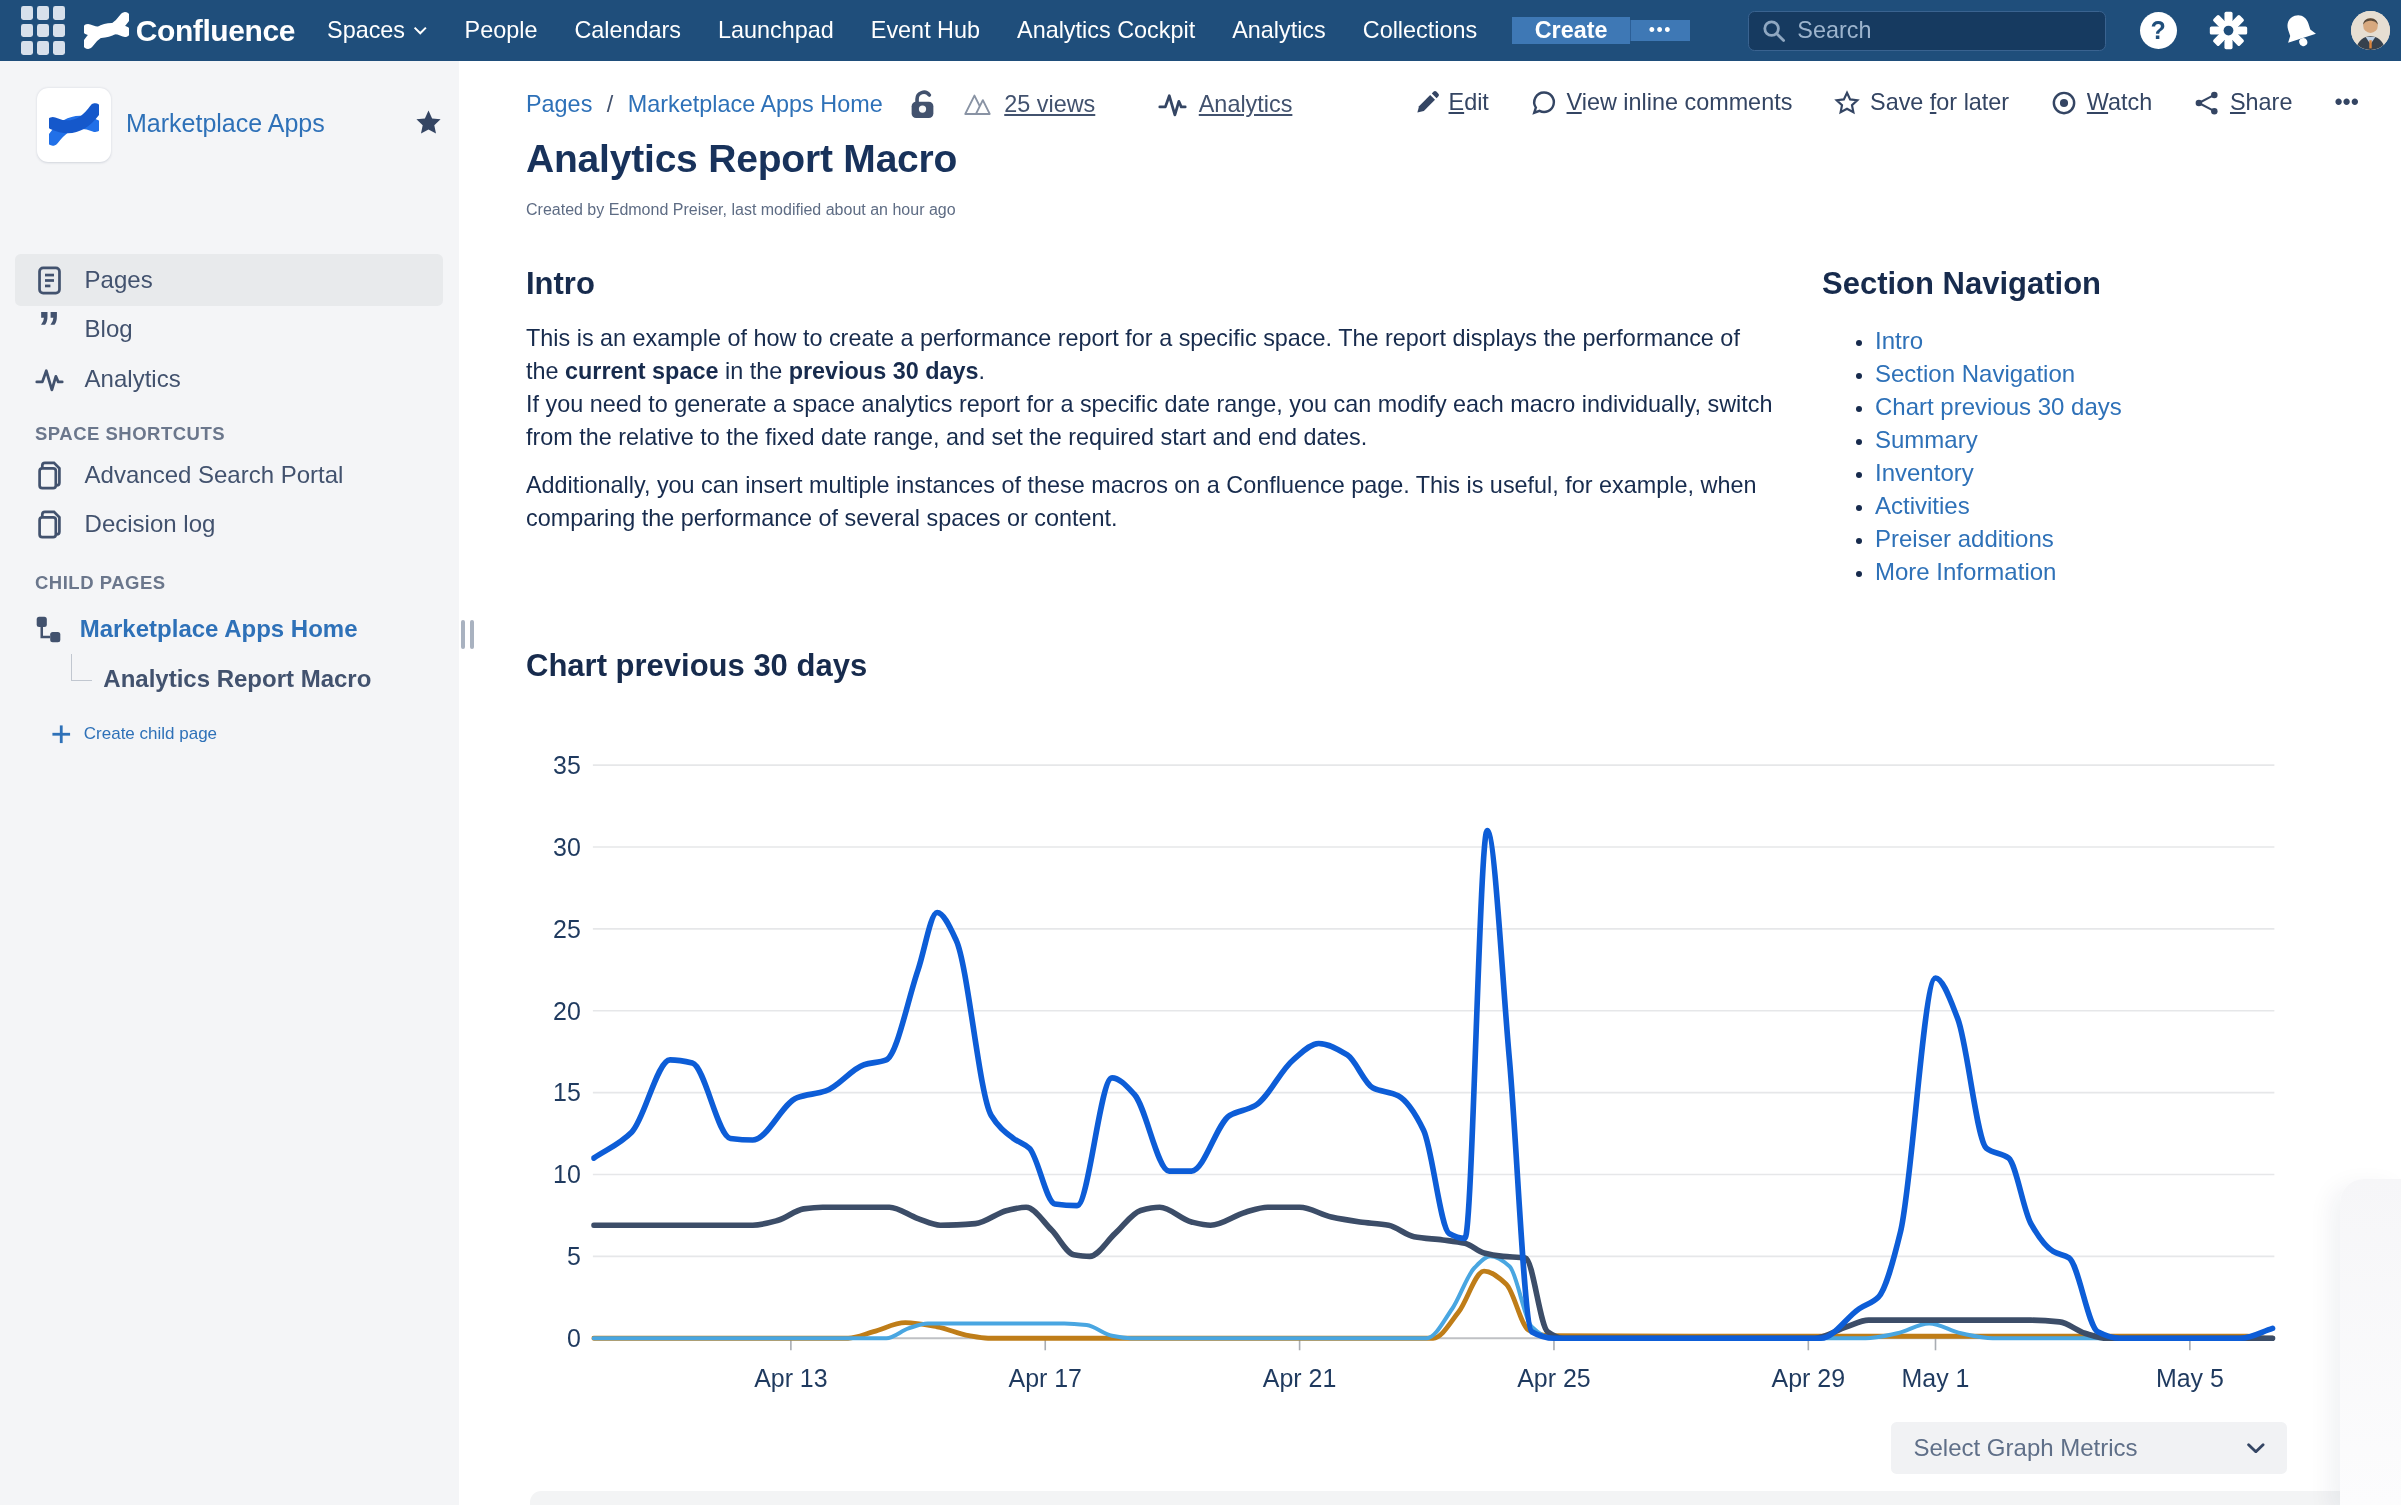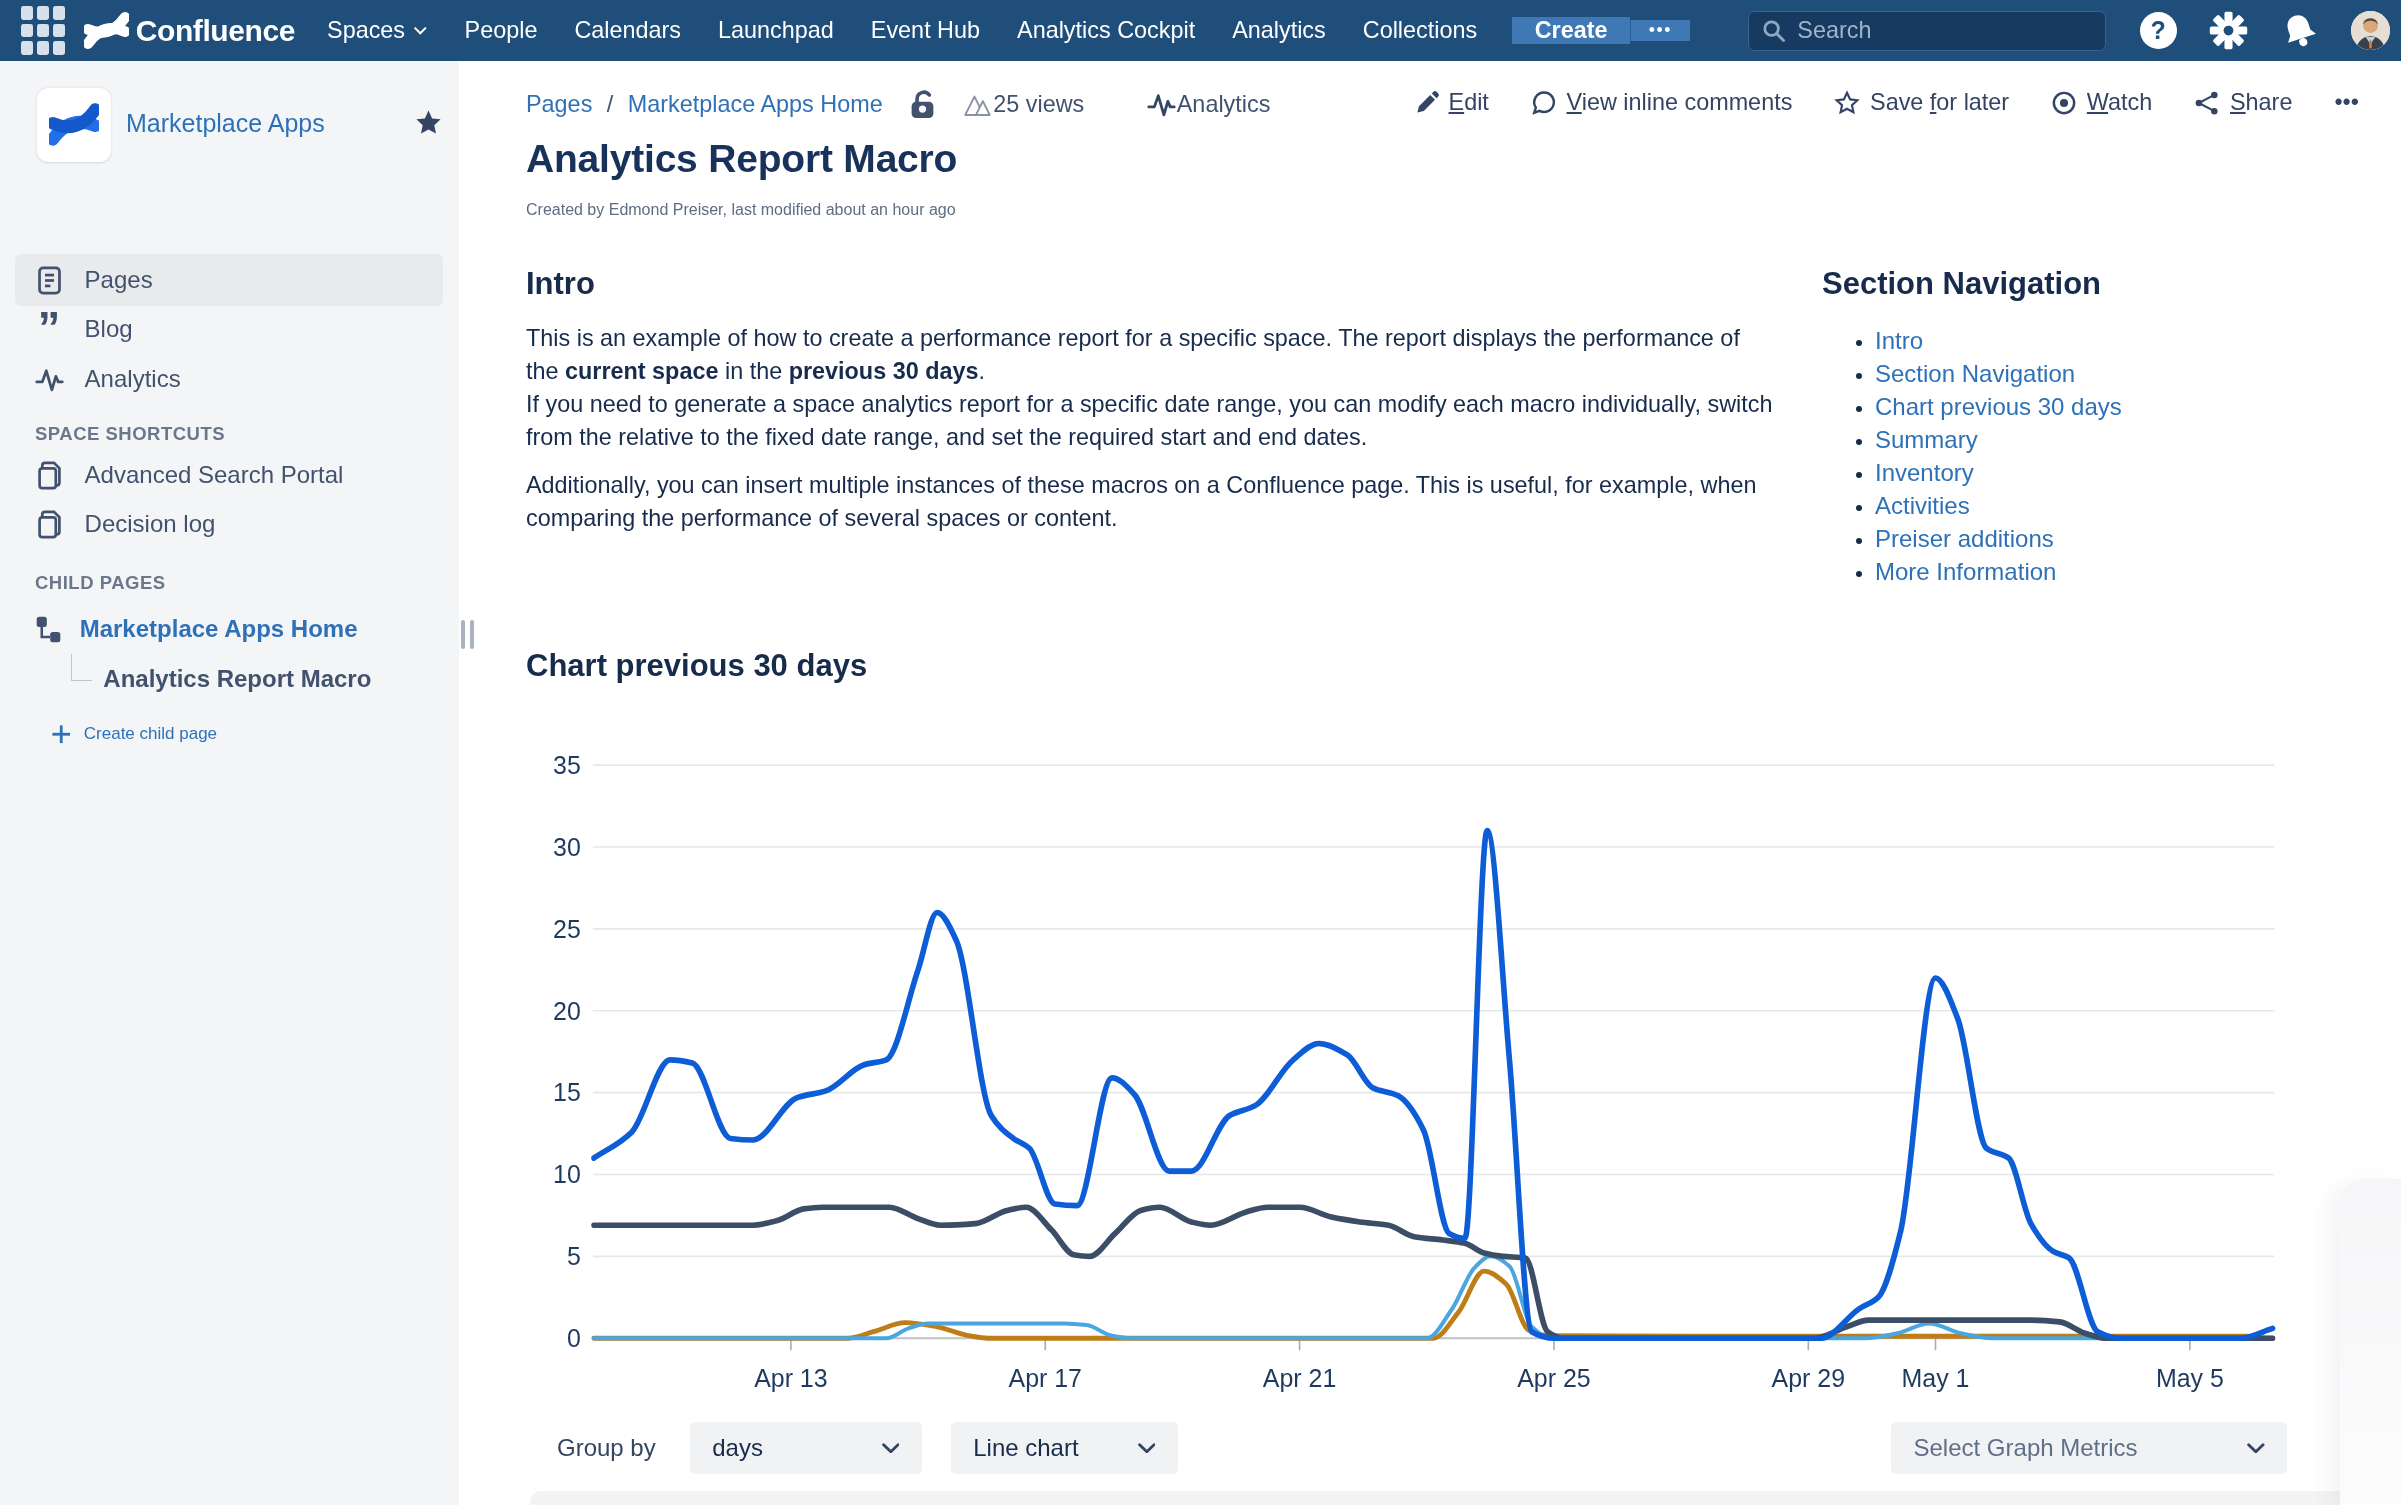--- a/index.html
+++ b/index.html
@@ -39,21 +39,21 @@
   .childparent { position:absolute; left:35px; display:flex; align-items:center; gap:17.7px; font-size:24px; font-weight:700; color:#2e71b8; cursor:pointer; }
   .childcur { position:absolute; left:71px; display:flex; align-items:center; gap:11.3px; font-size:24px; font-weight:700; color:#42526e; }
   .treeelbow { width:21px; height:27px; border-left:1.6px solid #c1c7d0; border-bottom:1.6px solid #c1c7d0; margin-top:-24px; }
   .createchild { position:absolute; left:50px; display:flex; align-items:center; gap:11.3px; font-size:17px; color:#2e71b8; cursor:pointer; }
   .resizer { position:absolute; left:461px; top:620px; display:flex; gap:4.8px; }
   .resizer i { width:4px; height:29px; background:#a9b2c0; border-radius:2.4px; display:block; }
 
   
   .breadcrumbs { position:absolute; left:526px; top:89px; display:flex; align-items:center; gap:14.5px; font-size:23.4px; color:#42526e; }
   .bc-link { color:#2e71b8; cursor:pointer; }
-  .bc-meta { display:flex; align-items:flex-end; gap:1px; margin-left:11.3px; cursor:pointer; }
+  .bc-meta { display:flex; align-items:flex-start; gap:12px; margin-left:11.3px; cursor:pointer;text-decoration:underline; }
   .actions { position:absolute; right:42px; top:89px; display:flex; align-items:center; gap:42px; font-size:23.4px; color:#344563; }
   .action { display:flex; align-items:center; gap:9.7px; cursor:pointer; white-space:nowrap; }
   .pagetitle { position:absolute; left:526px; top:137px; font-size:39px; font-weight:600; color:#18325b; letter-spacing:-0.2px; }
   .byline { position:absolute; left:526px; top:201px; font-size:16px; color:#5e6c84; }
 
   .h2 { font-size:31px; font-weight:600; color:#172b4d; }
   #intro-h { position:absolute; left:526px; top:266px; }
   .bodycopy { position:absolute; left:526px; top:322px; width:1250px; font-size:23.4px; line-height:33px; color:#172b4d; }
   .bodycopy .para2 { margin-top:15.3px; }
   #toc-h { position:absolute; left:1822px; top:266px; }
@@ -379,35 +379,20 @@
         </clipPath>
       </defs>
       <g clip-path="url(#plotclip)">
         <path d="M76.1,732.0C181.4,732.0,286.8,732.0,392.1,732.0C402.6,732.0,413.2,726.7,423.7,723.9C436.9,720.3,450.0,712.7,463.2,712.7C476.4,712.7,489.5,715.4,502.7,717.8C515.9,720.1,529.0,726.7,542.2,728.9C550.1,730.3,558.0,732.0,565.9,732.0C750.2,732.0,934.6,732.0,1118.9,732.0C1129.4,732.0,1140.0,712.7,1150.5,699.5C1161.0,686.2,1171.6,648.6,1182.1,648.6C1191.3,648.6,1200.5,656.4,1209.8,664.9C1219.0,673.3,1228.2,717.1,1237.4,721.8C1245.3,725.9,1253.2,728.9,1261.1,728.9C1377.0,729.5,1492.8,729.6,1608.7,729.6C1782.5,729.6,1956.3,729.6,2130.1,729.6C2138.0,729.6,2145.9,732.0,2153.8,732.0C2156.4,732.0,2159.1,732.0,2161.7,732.0" fill="none" stroke="#bf7d18" stroke-width="6" stroke-linecap="round" stroke-linejoin="round"></path>
         <path d="M76.1,732.0C197.2,732.0,318.4,732.0,439.5,732.0C448.7,732.0,457.9,722.8,467.1,719.8C475.1,717.2,482.9,713.7,490.9,713.7C547.5,713.7,604.1,713.7,660.7,713.7C669.9,713.7,679.1,714.6,688.4,715.7C698.9,717.0,709.4,726.9,720.0,728.9C727.9,730.5,735.8,732.0,743.6,732.0C866.1,732.0,988.5,732.0,1111.0,732.0C1121.5,732.0,1132.1,710.4,1142.6,695.4C1151.8,682.2,1161.0,653.8,1170.3,644.5C1176.8,637.9,1183.4,630.3,1190.0,630.3C1197.9,630.3,1205.8,635.8,1213.7,642.5C1222.9,650.3,1232.1,708.8,1241.3,717.8C1249.3,725.4,1257.2,732.0,1265.0,732.0C1395.4,732.0,1525.8,732.0,1656.1,732.0C1669.3,732.0,1682.4,728.6,1695.6,725.9C1708.8,723.2,1721.9,713.7,1735.1,713.7C1748.3,713.7,1761.4,723.2,1774.6,725.9C1787.8,728.6,1800.9,732.0,1814.1,732.0C1930.0,732.0,2045.8,732.0,2161.7,732.0" fill="none" stroke="#49a6e1" stroke-width="5" stroke-linecap="round" stroke-linejoin="round"></path>
         <path d="M76.1,591.6C141.9,591.6,207.8,591.6,273.6,591.6C284.1,591.6,294.7,588.4,305.2,585.5C315.7,582.7,326.3,572.8,336.8,571.3C344.7,570.2,352.6,569.3,360.5,569.3C388.1,569.3,415.8,569.3,443.4,569.3C455.3,569.3,467.1,579.5,479.0,583.5C488.2,586.6,497.4,591.6,506.6,591.6C521.1,591.6,535.6,590.8,550.1,589.6C563.3,588.5,576.4,576.4,589.6,573.3C597.5,571.5,605.4,569.3,613.3,569.3C623.8,569.3,634.4,587.3,644.9,597.7C654.1,606.9,663.3,626.6,672.5,628.3C679.1,629.4,685.7,630.3,692.3,630.3C702.8,630.3,713.4,611.3,723.9,601.8C734.4,592.3,745.0,576.3,755.5,573.3C763.4,571.1,771.3,569.3,779.2,569.3C792.4,569.3,805.5,584.4,818.7,587.6C826.6,589.5,834.5,591.6,842.4,591.6C856.9,591.6,871.4,579.3,885.9,575.4C895.1,572.8,904.3,569.3,913.5,569.3C926.7,569.3,939.8,569.3,953.0,569.3C966.2,569.3,979.3,578.6,992.5,581.5C1004.4,584.1,1016.2,585.9,1028.0,587.6C1039.9,589.2,1051.8,589.4,1063.6,591.6C1074.1,593.6,1084.7,603.9,1095.2,605.9C1107.1,608.1,1118.9,608.4,1130.8,609.9C1140.0,611.1,1149.2,611.9,1158.4,614.0C1166.3,615.8,1174.2,624.2,1182.1,626.2C1190.0,628.3,1197.9,629.5,1205.8,630.3C1215.0,631.2,1224.2,631.0,1233.5,632.3C1242.7,633.6,1251.9,717.4,1261.1,723.9C1267.7,728.5,1274.3,732.0,1280.8,732.0C1384.9,732.0,1488.9,732.0,1592.9,732.0C1606.1,732.0,1619.2,722.0,1632.4,717.8C1641.6,714.8,1650.8,709.6,1660.0,709.6C1727.2,709.6,1794.3,709.6,1861.5,709.6C1873.3,709.6,1885.2,710.4,1897.0,711.7C1907.6,712.7,1918.1,722.8,1928.7,725.9C1937.9,728.6,1947.1,732.0,1956.3,732.0C2024.8,732.0,2093.2,732.0,2161.7,732.0" fill="none" stroke="#3c4d68" stroke-width="7" stroke-linecap="round" stroke-linejoin="round"></path>
         <path d="M76.1,508.2C91.9,497.4,107.7,491.6,123.5,475.7C139.3,459.8,155.1,386.2,170.9,386.2C180.1,386.2,189.3,387.9,198.6,390.2C214.3,394.3,230.1,481.7,245.9,483.8C255.2,485.0,264.4,485.8,273.6,485.8C292.0,485.8,310.5,439.5,328.9,433.0C340.8,428.8,352.6,428.8,364.4,424.8C380.3,419.5,396.1,397.3,411.9,392.3C421.1,389.3,430.3,389.8,439.5,386.2C452.7,381.0,465.8,312.8,479.0,274.3C486.9,251.2,494.8,203.1,502.7,203.1C510.6,203.1,518.5,220.7,526.4,237.7C540.9,268.7,555.4,431.7,569.9,455.3C579.1,470.4,588.3,476.8,597.5,483.8C604.1,488.8,610.7,489.9,617.3,496.0C627.8,505.8,638.3,563.7,648.9,565.2C658.1,566.5,667.3,567.2,676.5,567.2C691.0,567.2,705.5,408.5,720.0,408.5C729.2,408.5,738.4,419.1,747.6,428.9C762.1,444.3,776.6,524.5,791.0,524.5C800.3,524.5,809.5,524.5,818.7,524.5C834.5,524.5,850.3,464.6,866.1,455.3C876.6,449.1,887.2,449.1,897.7,443.1C913.5,434.2,929.3,399.2,945.1,386.2C955.6,377.5,966.2,365.8,976.7,365.8C988.6,365.8,1000.4,372.7,1012.3,380.1C1022.8,386.6,1033.3,415.3,1043.8,420.8C1054.4,426.2,1064.9,425.4,1075.5,430.9C1086.0,436.4,1096.5,452.3,1107.0,473.6C1117.6,495.0,1128.1,596.1,1138.7,601.8C1145.2,605.4,1151.8,607.9,1158.4,607.9C1167.6,607.9,1176.8,101.4,1186.0,101.4C1195.3,101.4,1204.5,283.2,1213.7,386.2C1222.9,489.2,1232.1,718.6,1241.3,723.9C1250.6,729.2,1259.8,732.0,1269.0,732.0C1379.6,732.0,1490.2,732.0,1600.8,732.0C1616.6,732.0,1632.4,705.9,1648.2,695.4C1656.1,690.1,1664.0,688.9,1671.9,681.1C1681.1,672.1,1690.3,637.2,1699.5,599.8C1714.0,541.0,1728.5,284.5,1743.0,284.5C1752.2,284.5,1761.4,311.6,1770.7,335.3C1782.5,365.8,1794.4,486.8,1806.2,496.0C1815.4,503.2,1824.6,501.2,1833.8,508.2C1843.1,515.3,1852.3,573.4,1861.5,589.6C1870.7,605.8,1879.9,618.6,1889.2,624.2C1895.7,628.2,1902.3,627.9,1908.9,632.3C1920.8,640.2,1932.6,717.8,1944.5,723.9C1953.7,728.6,1962.9,732.0,1972.1,732.0C2022.1,732.0,2072.2,732.0,2122.2,732.0C2135.4,732.0,2148.5,723.9,2161.7,719.8" fill="none" stroke="#0d5dd7" stroke-width="7" stroke-linecap="round" stroke-linejoin="round"></path>
       </g>
     </svg>
 
-  <div class="controls">
-    <span class="grouplabel">Group by</span>
-    <div class="dd" id="dd-group">
-      <span>days</span>
-      <svg width="17.7" height="10.5" viewBox="0 0 22 13">
-          <polyline points="2,2 11,11 20,2" fill="none" stroke="#344563" stroke-width="3.5" stroke-linecap="round" stroke-linejoin="round"></polyline>
-        </svg>
-    </div>
-    <div class="dd" id="dd-type">
-      <span>Line chart</span>
-      <svg width="17.7" height="10.5" viewBox="0 0 22 13">
-          <polyline points="2,2 11,11 20,2" fill="none" stroke="#344563" stroke-width="3.5" stroke-linecap="round" stroke-linejoin="round"></polyline>
-        </svg>
-    </div>
-  </div>
   <div class="dd placeholder" id="dd-metrics">
     <span>Select Graph Metrics</span>
     <svg width="17.7" height="10.5" viewBox="0 0 22 13">
         <polyline points="2,2 11,11 20,2" fill="none" stroke="#344563" stroke-width="3.5" stroke-linecap="round" stroke-linejoin="round"></polyline>
       </svg>
   </div>
 
   <div class="bottomstrip"></div>
   <div class="overlayshadow"></div>
 </div>

